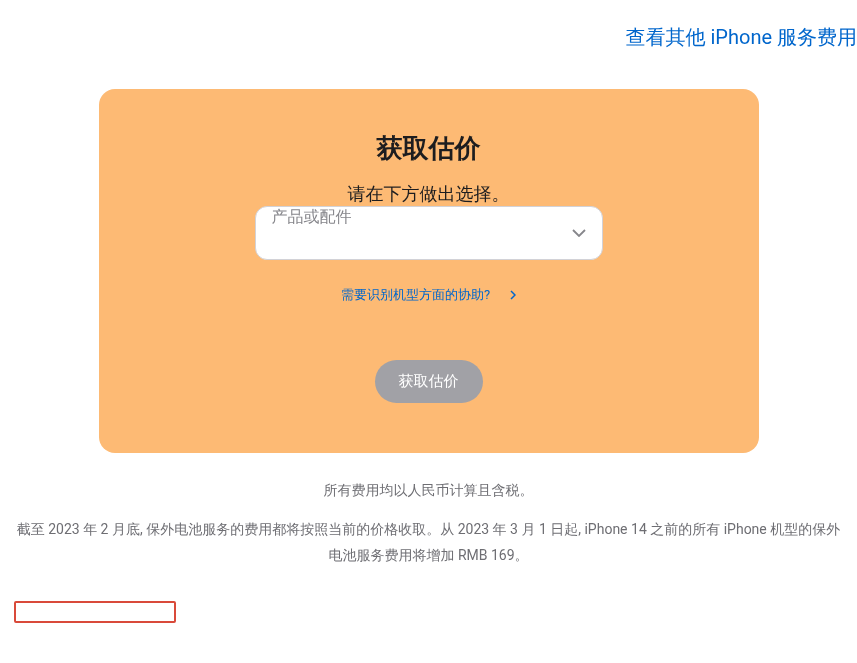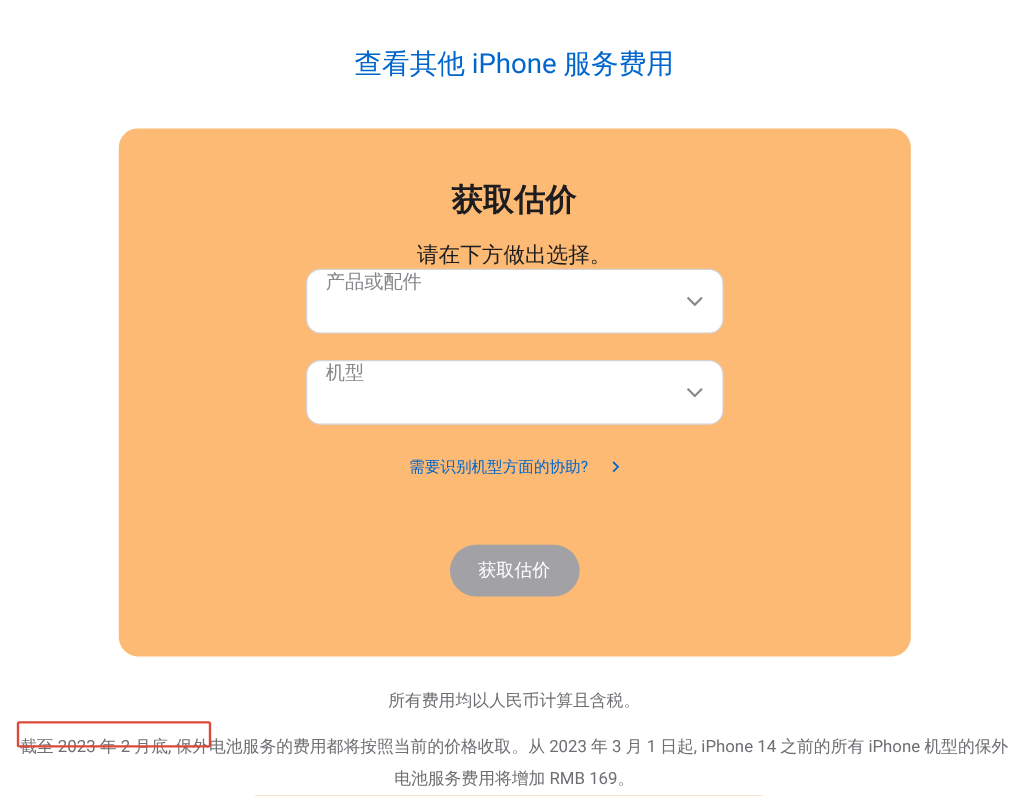--- a/index.html
+++ b/index.html
@@ -8,23 +8,23 @@
       box-sizing: border-box;
     }
     body {
       font-family: -apple-system, BlinkMacSystemFont, "Segoe UI", Roboto, Helvetica, Arial, sans-serif;
       background: #ffffff;
       width: 857px;
       height: 663px;
       position: relative;
     }
     .top-link {
-      text-align: center;
-      padding-top: 38px;
-      font-size: 23px;
+      text-align: right;
+      padding-top: 24px;
+      font-size: 20px;
     }
     .top-link a {
       color: #0066cc;
       text-decoration: none;
     }
     .card {
       width: 660px;
       margin: 38px auto 0;
       background: #fdba74;
       border-radius: 16px;
@@ -128,28 +128,20 @@
 
   <div class="select-wrapper">
     <div class="select-box">
       <span>产品或配件</span>
       <svg class="chevron" viewBox="0 0 14 8" fill="none" stroke="currentColor" stroke-width="1.8">
         <path d="M1 1l6 6 6-6"></path>
       </svg>
     </div>
   </div>
 
-  <div class="select-wrapper">
-    <div class="select-box">
-      <span>机型</span>
-      <svg class="chevron" viewBox="0 0 14 8" fill="none" stroke="currentColor" stroke-width="1.8">
-        <path d="M1 1l6 6 6-6"></path>
-      </svg>
-    </div>
-  </div>
 
   <a href="#" class="help-link">
     <span>需要识别机型方面的协助?</span>
     <svg class="help-chevron" viewBox="0 0 6 10" fill="none" stroke="currentColor" stroke-width="1.5">
       <path d="M1 1l4 4-4 4"></path>
     </svg>
   </a>
 
   <div>
     <button class="estimate-btn">获取估价</button>

